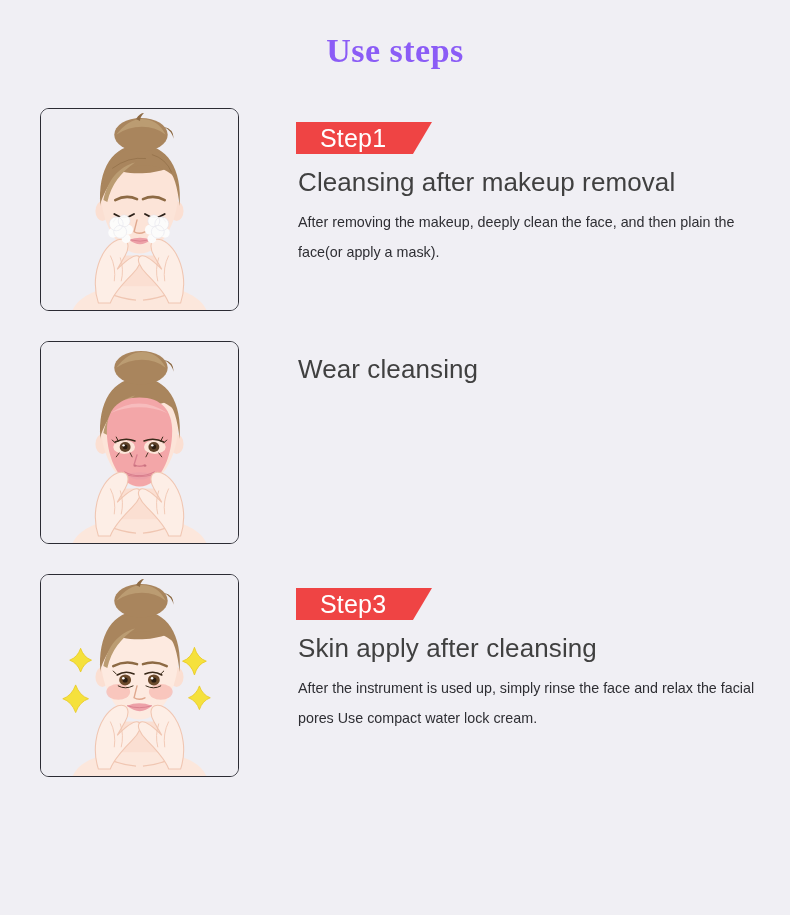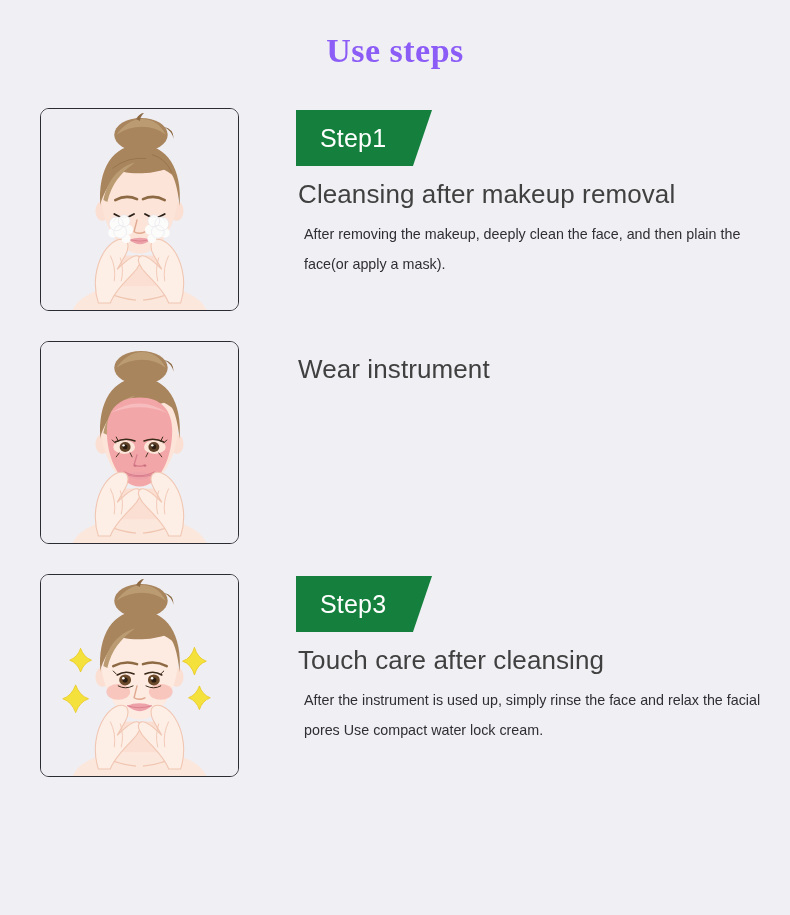--- a/index.html
+++ b/index.html
@@ -60,23 +60,23 @@
     position: absolute;
     left: 296px;
     top: 0;
     width: 480px;
   }
 
   .step-badge {
     position: relative;
     display: block;
     width: 136px;
-    height: 56px;
-    margin-top: 2px;
-    background: #15803d;
+    height: 32px;
+    margin-top: 14px;
+    background: #ef4444;
     -webkit-clip-path: polygon(0 0, 100% 0, 86% 100%, 0 100%);
     clip-path: polygon(0 0, 100% 0, 86% 100%, 0 100%);
   }
   .step-badge .badge-label {
     position: absolute;
     left: 24px;
     top: 50%;
     transform: translateY(-50%);
     color: #ffffff;
     font-size: 25px;
@@ -89,21 +89,21 @@
     margin: 14px 0 0 2px;
     font-size: 26px;
     font-weight: 300;
     color: #404040;
     line-height: 1.12;
     letter-spacing: 0.1px;
     white-space: nowrap;
   }
 
   .step-desc {
-    margin: 10px 0 0 8px;
+    margin: 10px 0 0 2px;
     font-size: 14.3px;
     font-weight: 400;
     color: #2e2e33;
     line-height: 30px;
     max-width: 476px;
   }
 </style>
 </head>
 <body>
 
@@ -244,21 +244,21 @@
       <path d="M58 196 c-6 -18 -3 -38 6 -52 c6 -9 14 -14 20 -12 c5 2 5 9 1 16 l-8 14 c10 -10 18 -16 22 -13 c4 3 0 11 -7 18 c-8 8 -18 18 -22 29z" fill="#fdeee6" stroke="#f0c6b2" stroke-width="1.1"></path>
       <path d="M70 148 q6 12 4 26" stroke="#f0c6b2" stroke-width="0.9" fill="none"></path>
       <path d="M80 150 q4 12 1 24" stroke="#f0c6b2" stroke-width="0.9" fill="none"></path>
       <path d="M141 196 c6 -18 3 -38 -6 -52 c-6 -9 -14 -14 -20 -12 c-5 2 -5 9 -1 16 l8 14 c-10 -10 -18 -16 -22 -13 c-4 3 0 11 7 18 c8 8 18 18 22 29z" fill="#fdeee6" stroke="#f0c6b2" stroke-width="1.1"></path>
       <path d="M129 148 q-6 12 -4 26" stroke="#f0c6b2" stroke-width="0.9" fill="none"></path>
       <path d="M119 150 q-4 12 -1 24" stroke="#f0c6b2" stroke-width="0.9" fill="none"></path>
     </svg>
   </div>
 
   <div class="step-text">
-    <div class="step-heading">Wear instrument</div>
+    <div class="step-heading">Wear cleansing</div>
   </div>
 </div>
 
 <div class="step-row row-2">
 
   <div class="illus-card">
     <svg viewBox="0 0 199 203" xmlns="http://www.w3.org/2000/svg">
       <rect x="0" y="0" width="199" height="203" fill="#efeef3"></rect>
 
       <path d="M72 148 h55 v22 c0 12 12 16 26 22 l14 11 v0 h-135 l14-11 c14-6 26-10 26-22z" fill="#fbdfd2"></path>
@@ -315,16 +315,16 @@
         <path d="M155 73 q3 11 12 14 q-9 3 -12 14 q-3 -11 -12 -14 q9 -3 12 -14z"></path>
         <path d="M160 112 q3 9 11 12 q-8 3 -11 12 q-3 -9 -11 -12 q8 -3 11 -12z"></path>
       </g>
     </svg>
   </div>
 
   <div class="step-text">
     <div class="step-badge">
       <span class="badge-label">Step3</span>
     </div>
-    <div class="step-heading">Touch care after cleansing</div>
+    <div class="step-heading">Skin apply after cleansing</div>
     <div class="step-desc">After the instrument is used up, simply rinse the face and relax the facial pores Use compact water lock cream.</div>
   </div>
 </div>
 
 </body></html>

